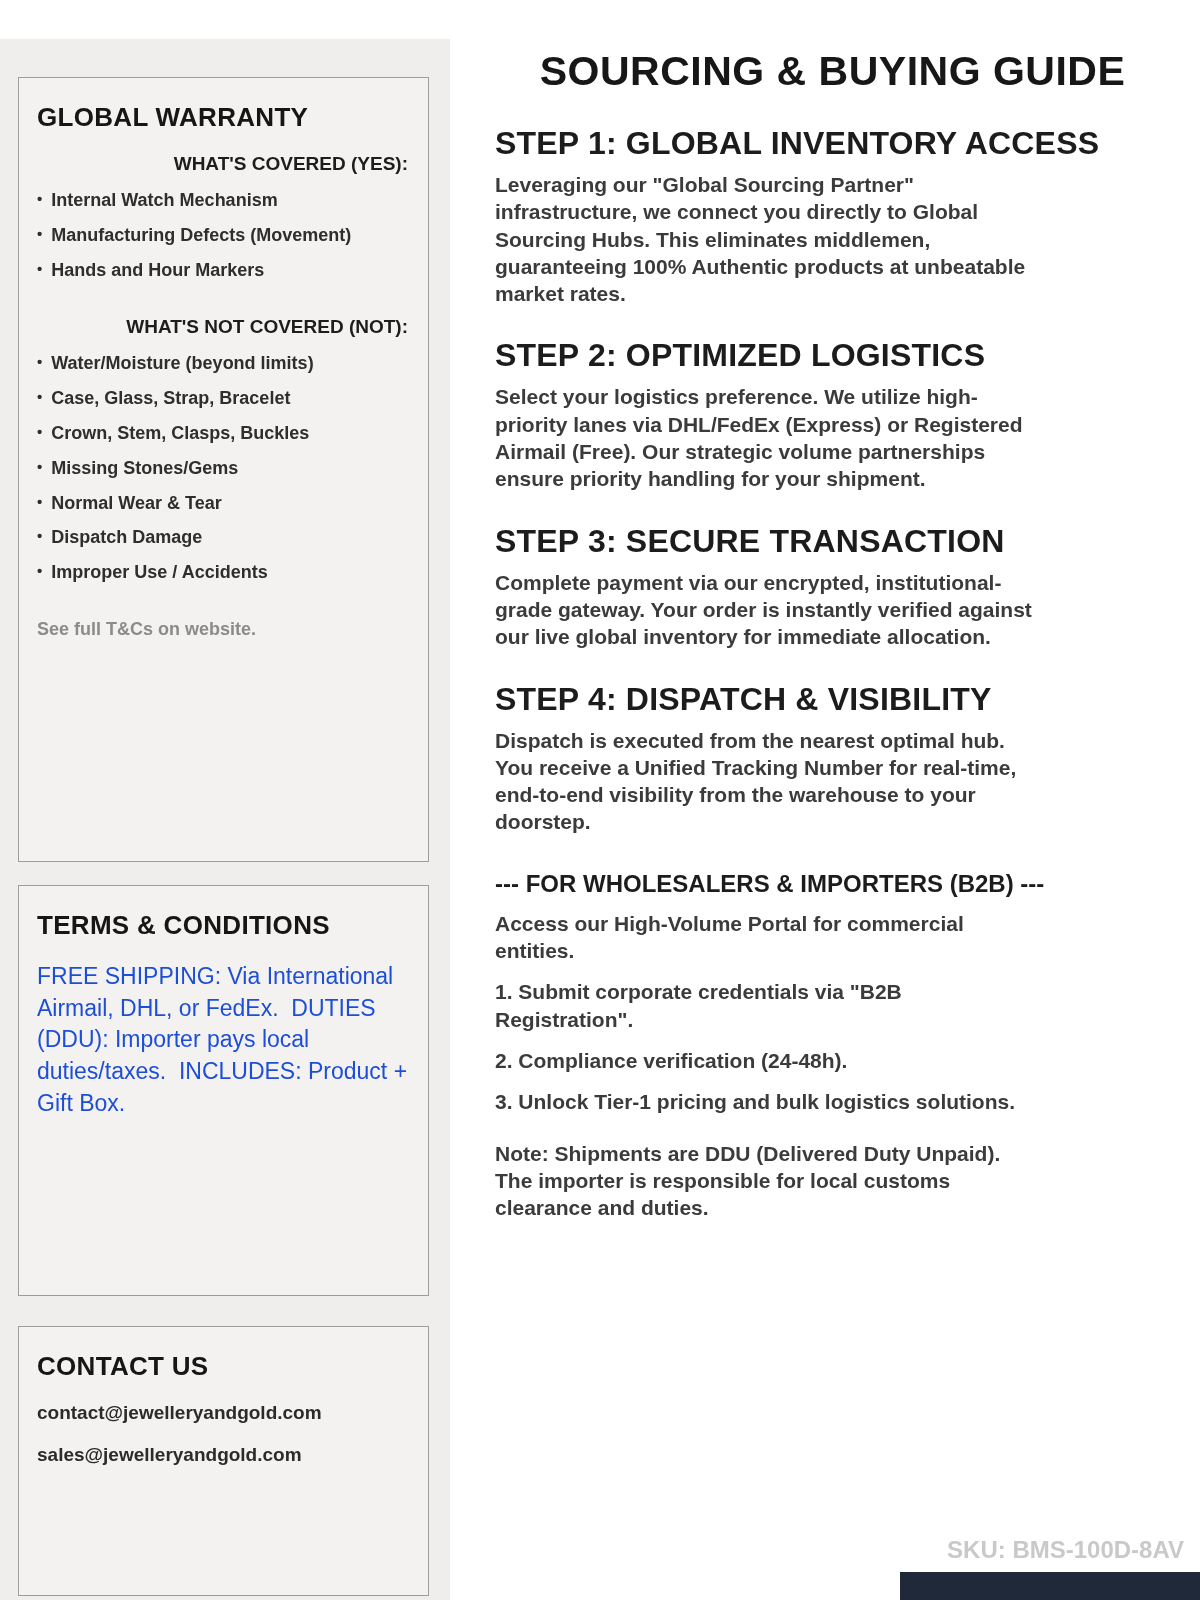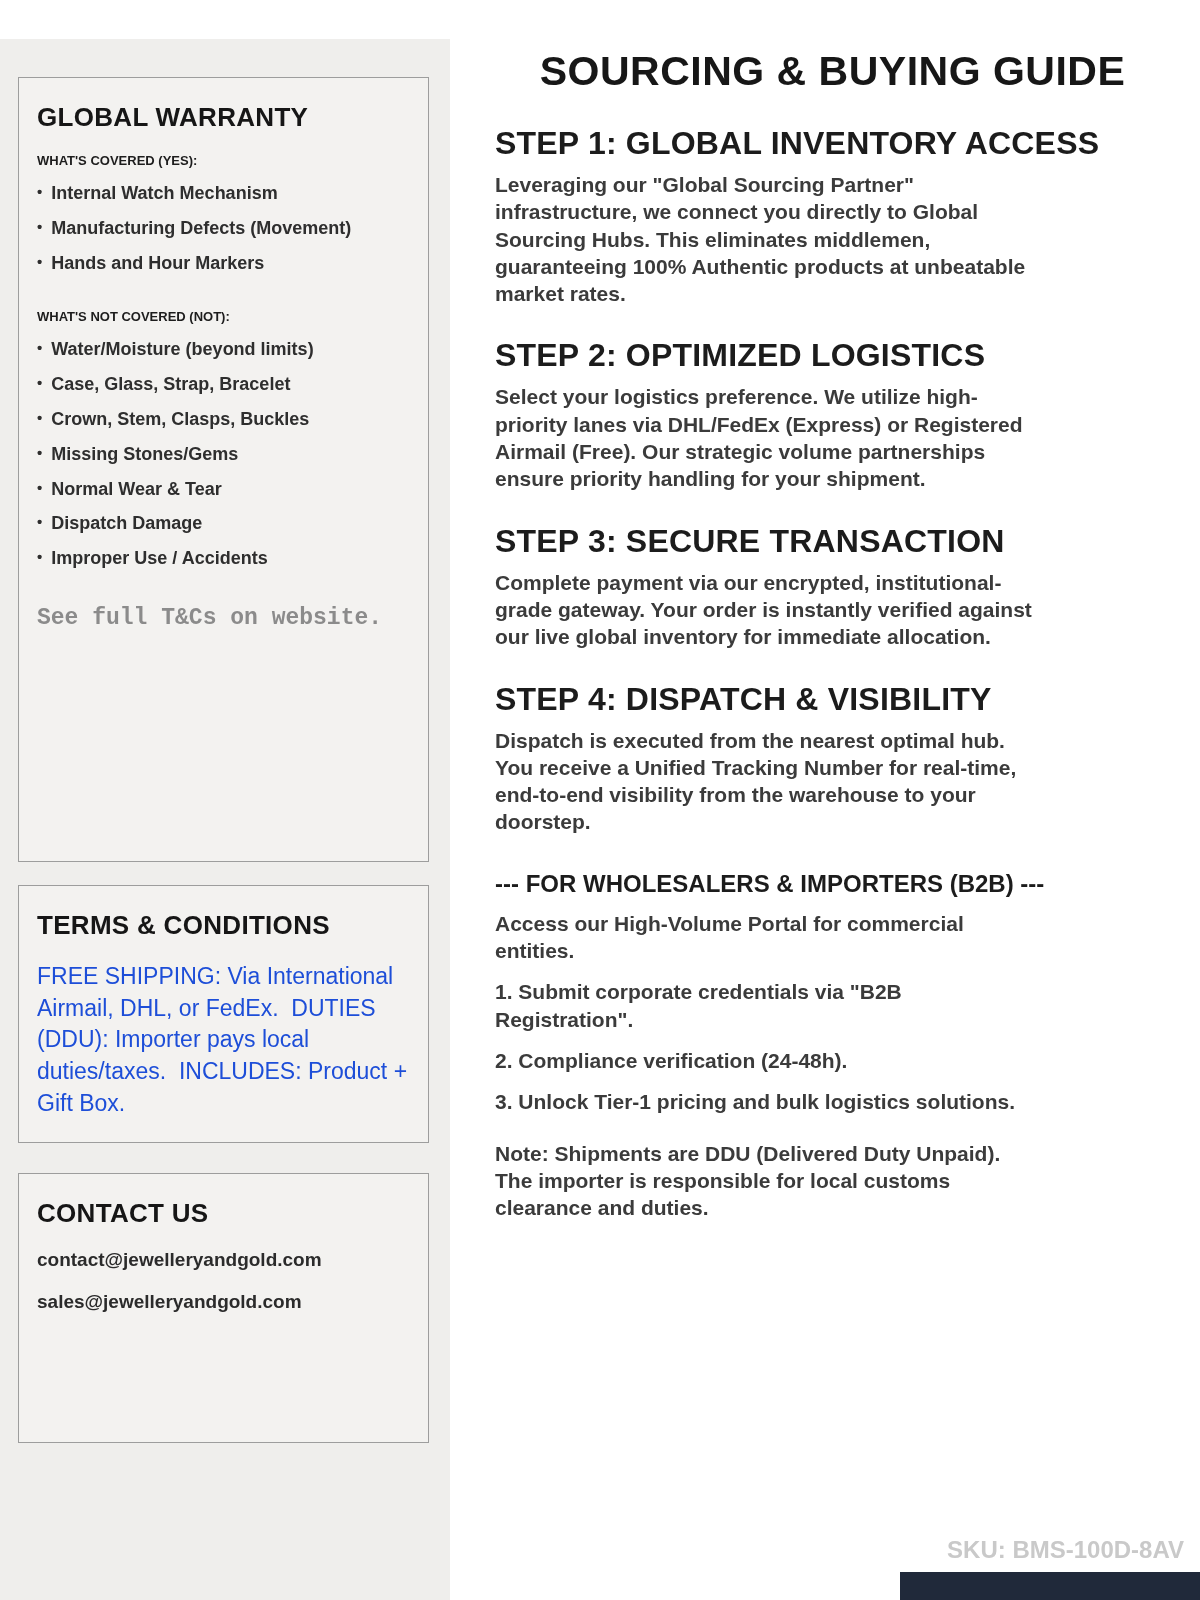--- a/index.html
+++ b/index.html
@@ -23,42 +23,43 @@
   .panel {
     background:#f3f2f0;
     border:1px solid #9d9d9d;
     padding:24px 20px 20px 18px;
   }
   .panel-title {
     font-size:26px; font-weight:bold; color:#161616;
     letter-spacing:0.3px; margin-bottom:20px;
   }
   .panel-subtitle {
-    font-size:13px; font-weight:bold; color:#1d1d1d;
+    font-size:19px; font-weight:bold; color:#1d1d1d;
     margin-bottom:16px;
+    text-align:right;
   }
   .blist { list-style:none; }
   .blist li {
     font-size:18px; font-weight:600; color:#2e2e2e;
     margin-bottom:15px; display:flex; line-height:1.1;
   }
   .blt { margin-right:9px; font-size:15px; color:#2e2e2e; }
   .gap-top { margin-top:36px; }
   .footnote {
-    margin-top:36px; font-size:23px; font-weight:600; color:#8b8b8b;font-family:Liberation Mono, monospace;
+    margin-top:36px; font-size:18px; font-weight:600; color:#8b8b8b;
   }
   .panel-body {
     font-size:23px; font-weight:400; color:#1d4ed8; line-height:1.38;
     white-space:pre-wrap;
   }
   .contact-line {
     font-size:19px; font-weight:bold; color:#2b2b2b; margin-bottom:20px;
   }
   #warranty-panel { height:785px; margin-bottom:23px; }
-  #terms-panel    { height:258px; margin-bottom:30px; }
+  #terms-panel    { height:411px; margin-bottom:30px; }
   #contact-panel  { height:270px; }
 
   
   .main {
     position:absolute; left:450px; top:0;
     width:750px; height:1600px;
     background:#ffffff;
     padding:48px 30px 0 45px;
   }
   .main-title {

